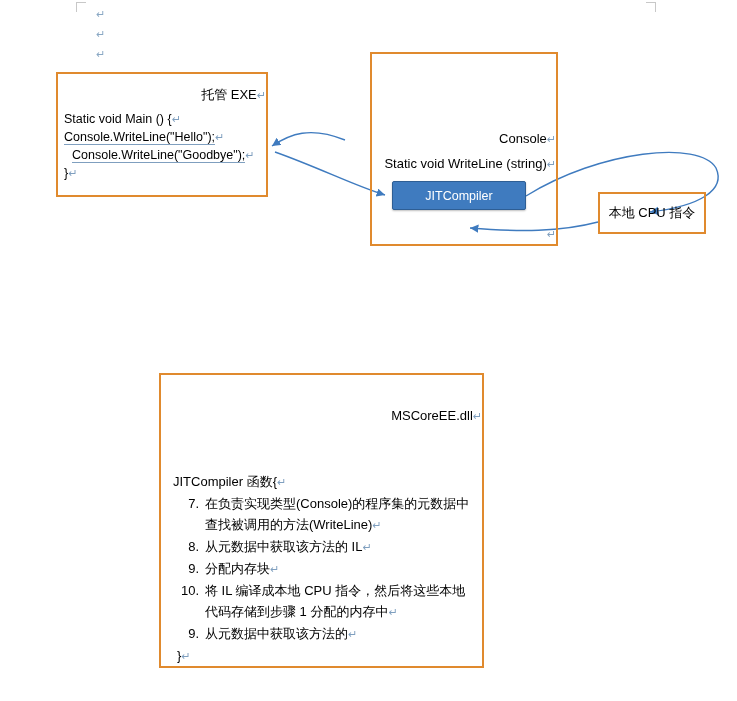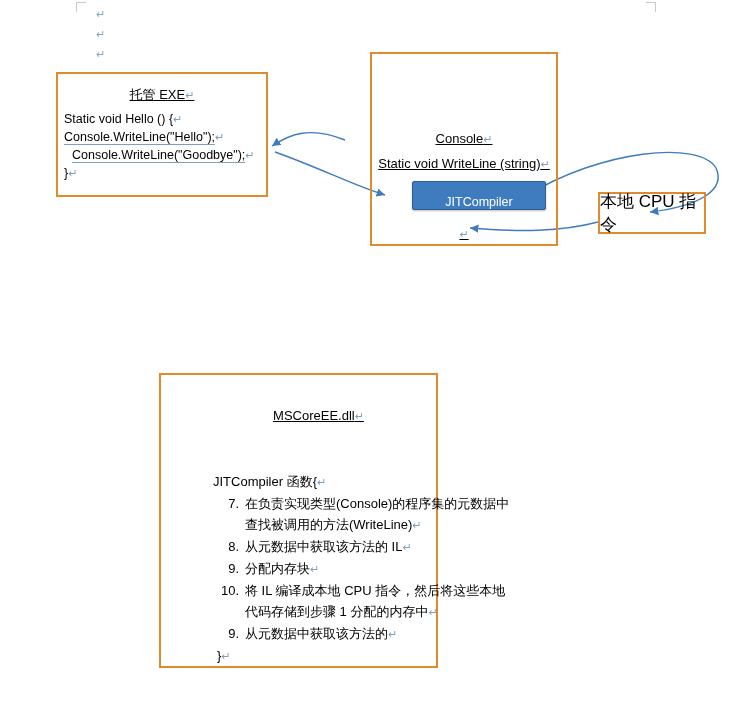--- a/index.html
+++ b/index.html
@@ -37,57 +37,55 @@
     line-height: 20px;
     color: #8aa8c4;
   }
   .box {
     position: absolute;
     border: 2px solid #e08a2e;
     background: transparent;
     box-sizing: border-box;
   }
   .box-title {
-    text-align: center;
+    text-align: right;
     font-size: 13px;
     line-height: 17px;
-    text-decoration: underline;
   }
   .code-line {
     font-size: 12.5px;
     line-height: 18px;
     white-space: nowrap;
   }
   .underline-blue {
     border-bottom: 1px solid #7f9fbf;
     padding-bottom: 0px;
   }
   .jit-button {
     position: absolute;
     background: #3f7bbf;
     border: 1px solid #2e5e94;
     border-radius: 2px;
     color: #ffffff;
     font-size: 12.5px;
     text-align: center;
     display: flex;
-    align-items: flex-end;
+    align-items: center;
     justify-content: center;
     box-shadow: 0 1px 2px rgba(0,0,0,0.25);
     box-sizing: border-box;
-    margin-left: 20px;
   }
   .cpu-box {
     position: absolute;
     border: 2px solid #e08a2e;
     box-sizing: border-box;
     display: flex;
     align-items: center;
     justify-content: center;
-    font-size: 17px;
+    font-size: 13px;
   }
   .list-area {
     position: absolute;
     font-size: 13px;
     line-height: 21px;
   }
   .list-row {
     display: flex;
     align-items: flex-start;
   }
@@ -142,21 +140,21 @@
 
     <path d="M598,222 C560,232 520,232 470,228" fill="none" stroke="#3f7bbf" stroke-width="1.4" marker-end="url(#ah)"></path>
   </svg>
 
   <div class="box" style="left:56px; top:72px; width:212px; height:125px;">
     <div class="box-title" style="margin-top:12px;">
       <span>托管 EXE</span><span class="pl">↵</span>
     </div>
     <div style="padding:6px 0 0 6px;">
       <div class="code-line">
-        <span>Static void Hello () {</span><span class="pl">↵</span>
+        <span>Static void Main () {</span><span class="pl">↵</span>
       </div>
       <div class="code-line">
         <span class="underline-blue">Console.WriteLine("Hello");</span><span class="pl">↵</span>
       </div>
       <div class="code-line" style="padding-left:8px;">
         <span class="underline-blue">Console.WriteLine("Goodbye");</span><span class="pl">↵</span>
       </div>
       <div class="code-line">
         <span>}</span><span class="pl">↵</span>
       </div>
@@ -176,21 +174,21 @@
   </div>
 
   <div class="jit-button" style="left:392px; top:181px; width:134px; height:29px;">
     <span>JITCompiler</span>
   </div>
 
   <div class="cpu-box" style="left:598px; top:192px; width:108px; height:42px;">
     <span>本地 CPU 指令</span>
   </div>
 
-  <div class="box" style="left:159px; top:373px; width:279px; height:295px;padding-left:40px;">
+  <div class="box" style="left:159px; top:373px; width:325px; height:295px;">
     <div class="box-title" style="margin-top:32px;">
       <span>MSCoreEE.dll</span><span class="pl">↵</span>
     </div>
     <div class="list-area" style="left:12px; top:46px; width:305px; position:relative;">
       <div>
         <span>JITCompiler 函数{</span><span class="pl">↵</span>
       </div>
       <div class="list-row">
         <span class="list-num">7.</span>
         <span class="list-text"><span>在负责实现类型(Console)的程序集的元数据中查找被调用的方法(WriteLine)</span><span class="pl">↵</span></span>

